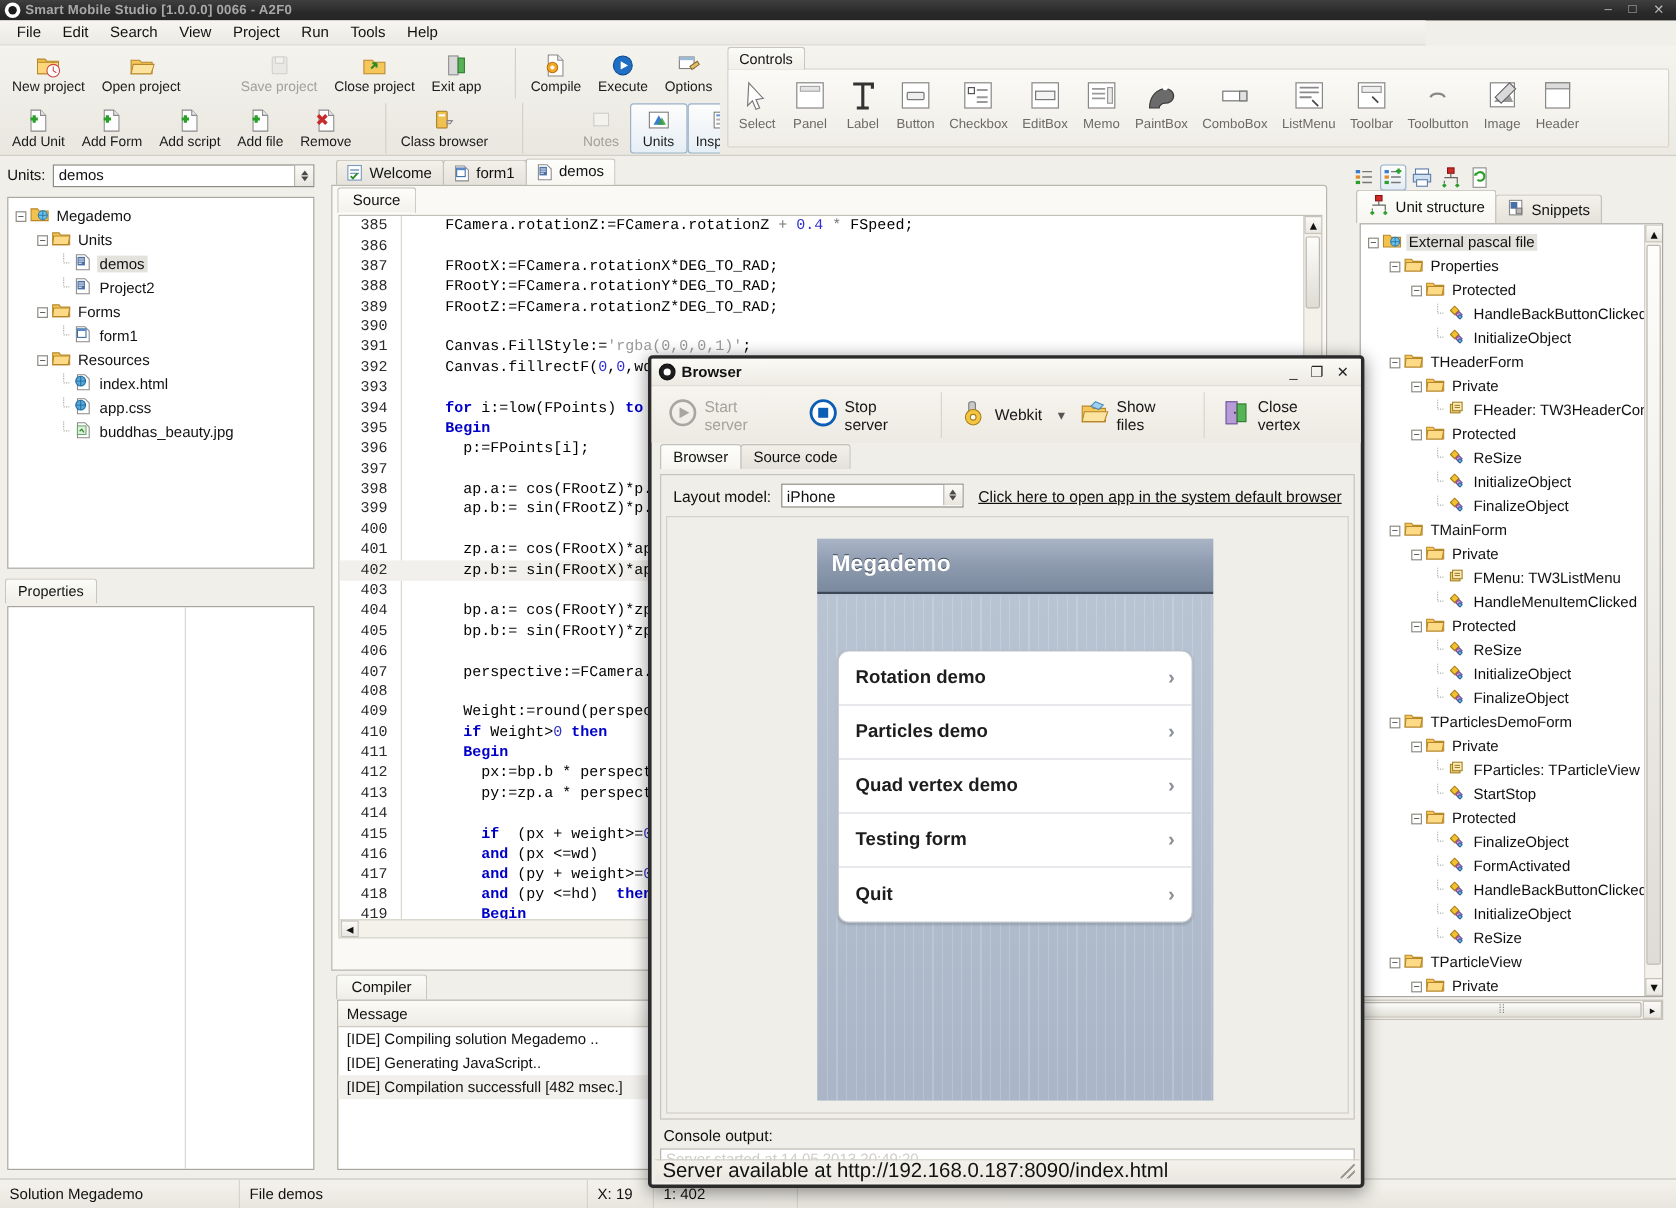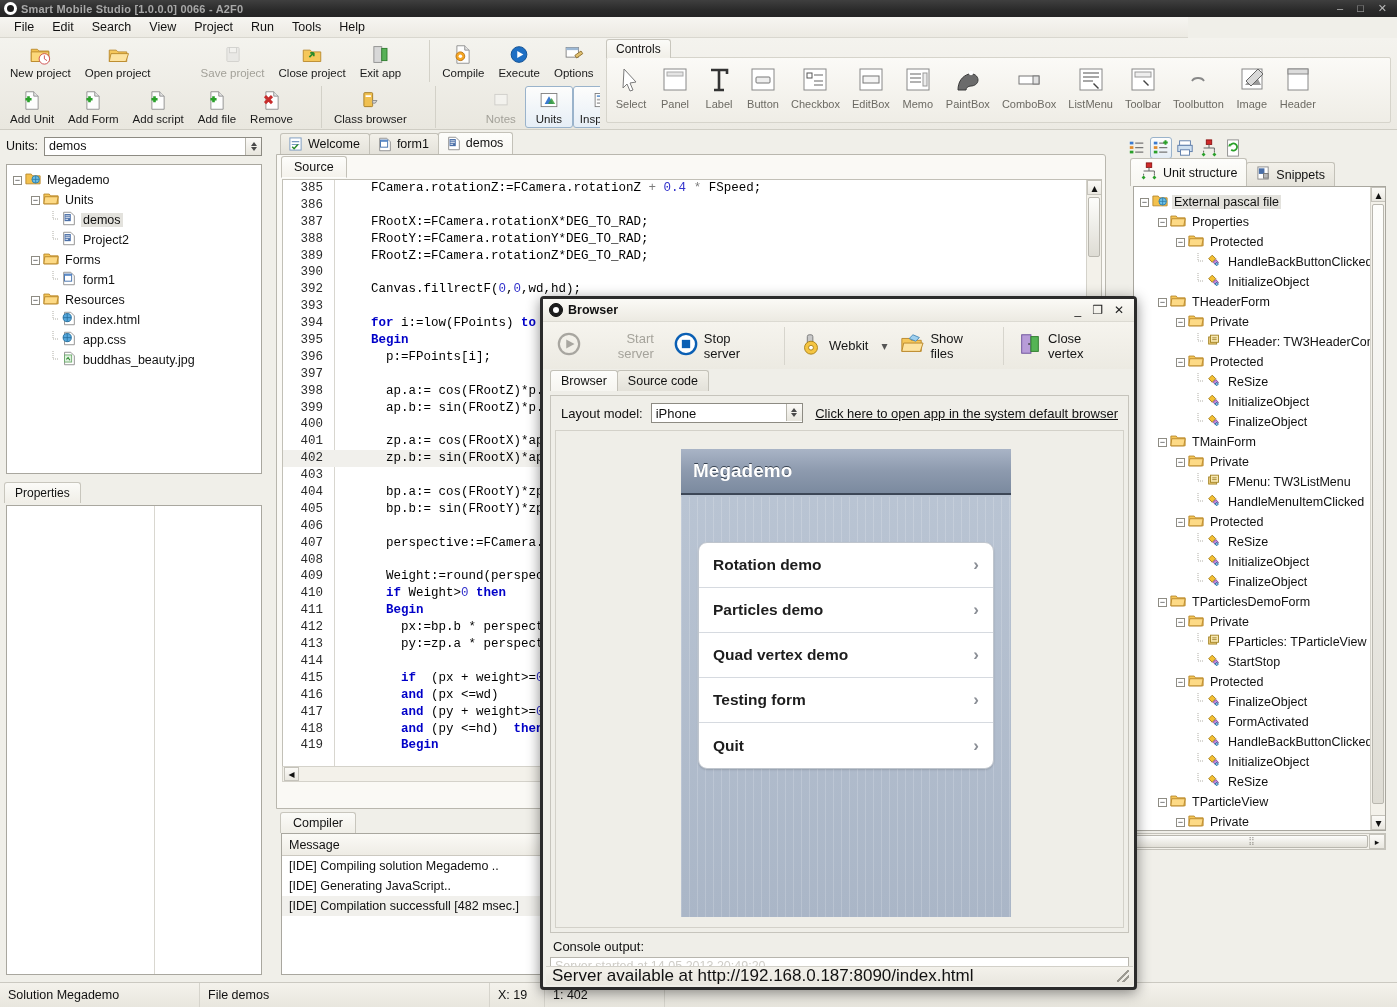--- a/index.html
+++ b/index.html
@@ -299,21 +299,21 @@
   .dlg-toolbar{
     height:47px; display:flex; align-items:center; padding:3px 4px; gap:0;
     background:linear-gradient(to bottom,#f6f4ee,#eceae2);
   }
   .dgroup{ display:flex; align-items:center; }
   .dgroup + .dgroup{ margin-left:4px; border-left:1px solid #d7d5cd; padding-left:4px;}
   .dbtn{
     height:38px; display:flex; align-items:center; gap:6px; padding:0 9px;
     border:1px solid transparent; border-radius:3px; font-size:13px; color:#161616;
   }
-  .dbtn.dim{ color:#a5a39b;text-align:right; }
+  .dbtn.dim{ color:#a5a39b; }
   .dbtn .dbi{ width:24px;height:24px; flex:none;}
   .ddrop{
     width:12px; height:38px; display:flex; align-items:center; justify-content:center;
     border:1px solid transparent; border-radius:3px; color:#555;
   }
   .dlg-tabs{ height:22px; padding-left:7px; display:flex; align-items:flex-end;}
   .dtab{
     background:linear-gradient(to bottom,#f2f0e9,#e3e1d9);
     border:1px solid #c3c1b8; border-bottom:none; border-radius:3px 3px 0 0;
     padding:3px 10px; font-size:12.5px; margin-right:-1px;
@@ -948,20 +948,21 @@
     </div>
     <div class="code-area">
       <div class="gutter"></div>
       <div class="code-scroll" id="codelines">
           <div class="cline"><span class="ln">385</span><span class="ctxt"><span>    FCamera.rotationZ:=FCamera.rotationZ </span><span class="op">+</span><span> </span><span class="num">0.4</span><span> </span><span class="op">*</span><span> FSpeed;</span></span></div>
           <div class="cline"><span class="ln">386</span><span class="ctxt"></span></div>
           <div class="cline"><span class="ln">387</span><span class="ctxt"><span>    FRootX:=FCamera.rotationX*DEG_TO_RAD;</span></span></div>
           <div class="cline"><span class="ln">388</span><span class="ctxt"><span>    FRootY:=FCamera.rotationY*DEG_TO_RAD;</span></span></div>
           <div class="cline"><span class="ln">389</span><span class="ctxt"><span>    FRootZ:=FCamera.rotationZ*DEG_TO_RAD;</span></span></div>
           <div class="cline"><span class="ln">390</span><span class="ctxt"></span></div>
+          <div class="cline"><span class="ln">391</span><span class="ctxt"><span>    Canvas.FillStyle:=</span><span class="str">'rgba(0,0,0,1)'</span><span>;</span></span></div>
           <div class="cline"><span class="ln">392</span><span class="ctxt"><span>    Canvas.fillrectF(</span><span class="num">0</span><span>,</span><span class="num">0</span><span>,wd,hd);</span></span></div>
           <div class="cline"><span class="ln">393</span><span class="ctxt"></span></div>
           <div class="cline"><span class="ln">394</span><span class="ctxt"><span>    </span><span class="kw">for</span><span> i:=low(FPoints) </span><span class="kw">to</span><span> high(FPoints) </span><span class="kw">do</span></span></div>
           <div class="cline"><span class="ln">395</span><span class="ctxt"><span>    </span><span class="kw">Begin</span></span></div>
           <div class="cline"><span class="ln">396</span><span class="ctxt"><span>      p:=FPoints[i];</span></span></div>
           <div class="cline"><span class="ln">397</span><span class="ctxt"></span></div>
           <div class="cline"><span class="ln">398</span><span class="ctxt"><span>      ap.a:= cos(FRootZ)*p.x;</span></span></div>
           <div class="cline"><span class="ln">399</span><span class="ctxt"><span>      ap.b:= sin(FRootZ)*p.y;</span></span></div>
           <div class="cline"><span class="ln">400</span><span class="ctxt"></span></div>
           <div class="cline"><span class="ln">401</span><span class="ctxt"><span>      zp.a:= cos(FRootX)*ap.b;</span></span></div>

